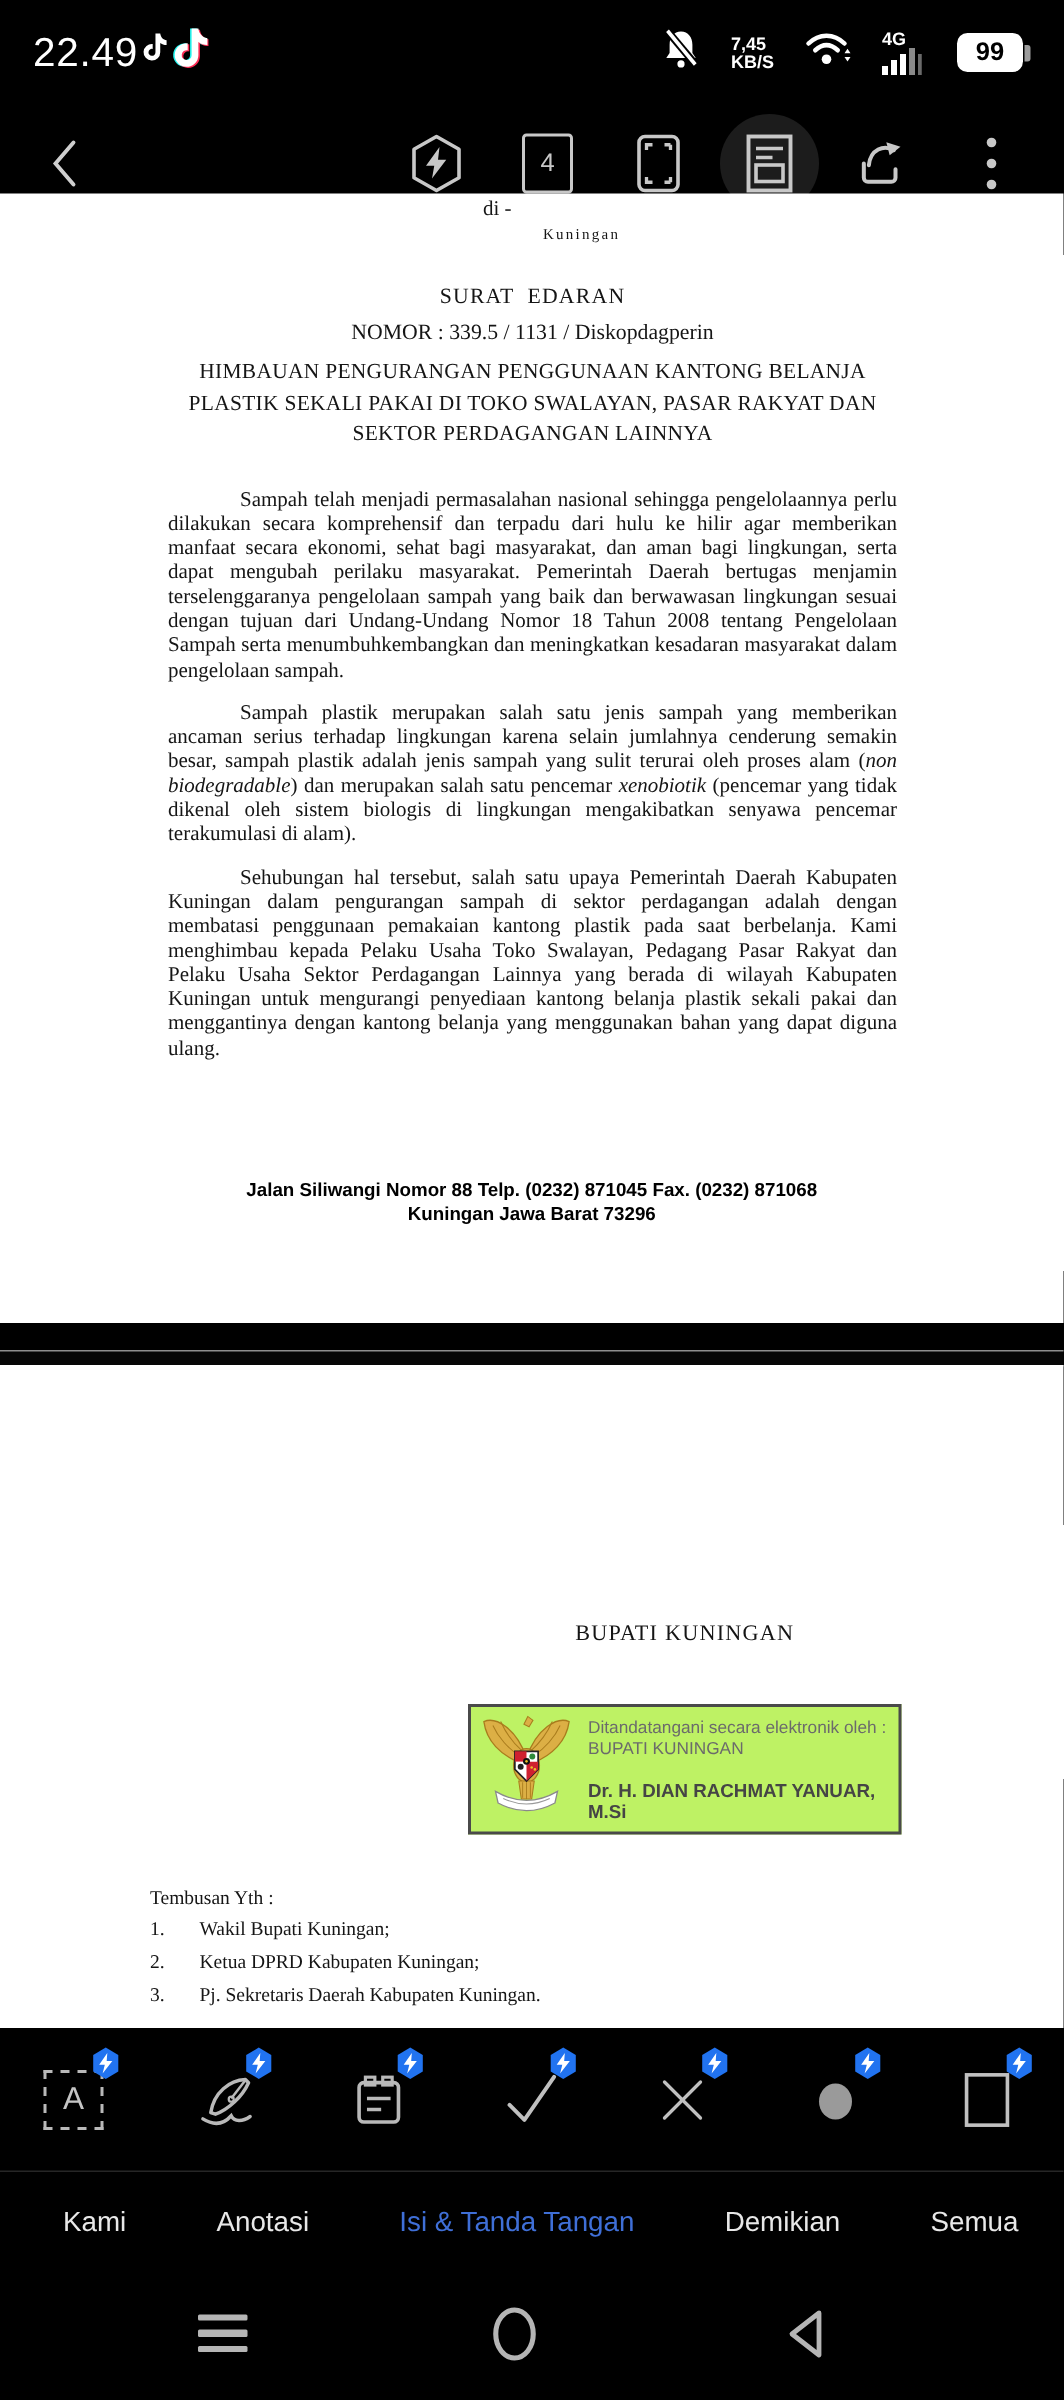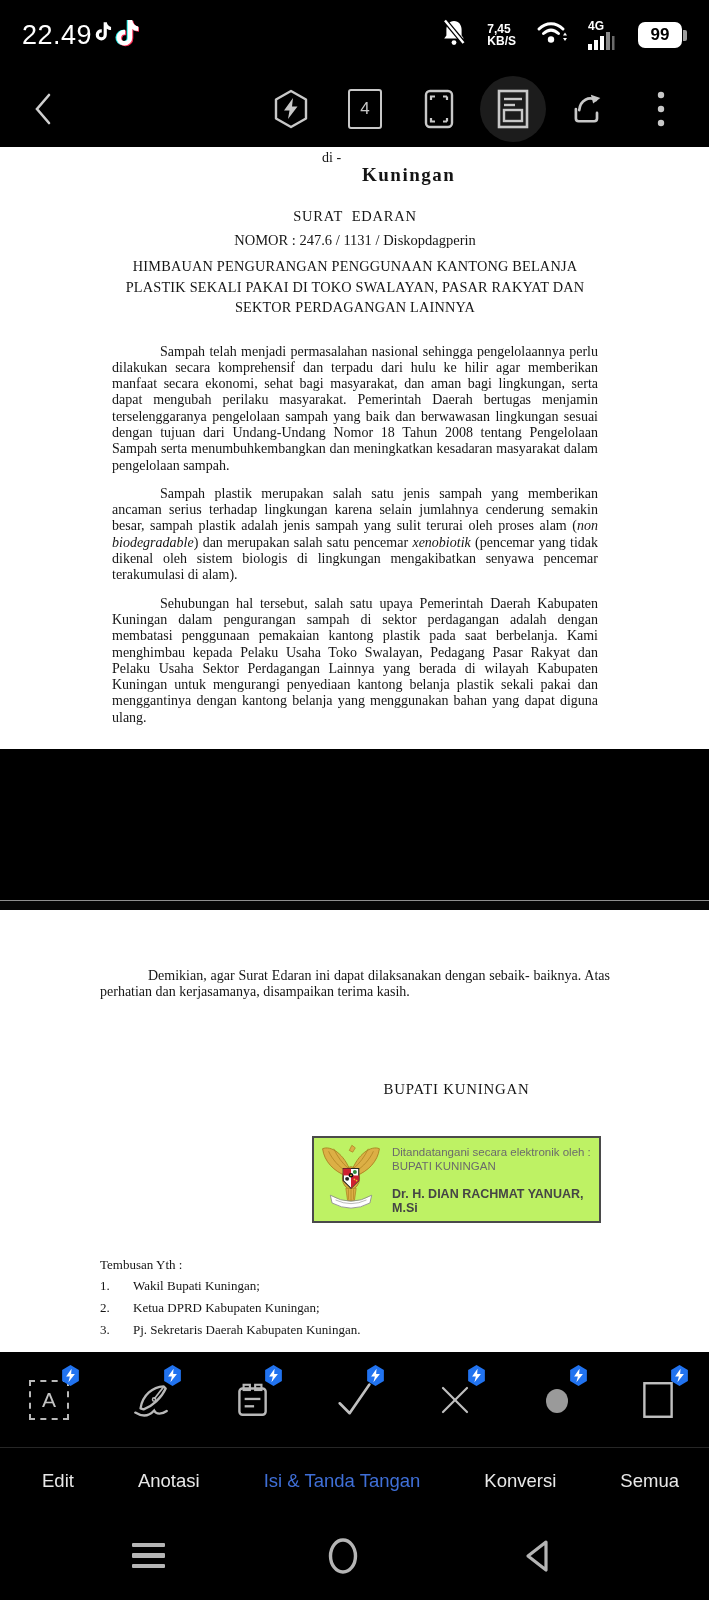--- a/index.html
+++ b/index.html
@@ -27,26 +27,26 @@
   .tb-back{width:34px;height:40px;display:flex;align-items:center;}
   .tb-group{margin-left:auto;display:flex;align-items:center;gap:30px;}
   .tb-icon{width:44px;height:44px;display:flex;align-items:center;justify-content:center;position:relative;}
   .tb-highlight{width:66px;height:66px;margin:0 -11px;background:#1c1c1c;border-radius:50%;
     display:flex;align-items:center;justify-content:center;}
   .page-num-box{width:30px;height:36px;border:2.5px solid #c8c8c8;border-radius:3px;
     display:flex;align-items:center;justify-content:center;color:#c8c8c8;font-size:17px;}
   
   .page{position:absolute;left:0;width:709px;background:#fff;
     font-family:"Liberation Serif",serif;color:#151515;box-sizing:border-box;}
-  .page1{top:147px;height:602px;padding:3px 99px 0 100px;}
+  .page1{top:129px;height:753px;padding:3px 99px 0 100px;}
   .page-gap{position:absolute;top:900px;left:0;width:709px;height:9px;background:#060606;
     border-top:1px solid #8f8f8f;border-bottom:1px solid #8f8f8f;}
   .page2{top:910px;height:442px;padding:58px 99px 0 100px;}
   .addr1{margin-left:222px;font-size:14px;line-height:16px;}
-  .addr2{margin-left:262px;font-size:19px;line-height:18px;letter-spacing:1.5px;font-weight:bold;}
+  .addr2{margin-left:262px;font-size:10px;line-height:18px;letter-spacing:1.5px;}
   .doc-title{margin-top:24px;text-align:center;font-size:14.5px;letter-spacing:0.8px;white-space:pre-wrap;}
   .doc-number{margin-top:7px;text-align:center;font-size:14.5px;}
   .doc-tentang{margin-top:7px;text-align:center;font-size:14.5px;letter-spacing:0.5px;}
   .doc-subject{margin:7px auto 0;text-align:center;font-size:14.3px;line-height:20.5px;
     max-width:462px;letter-spacing:0.2px;}
   .doc-body{margin-top:26px;}
   .doc-body p{margin:12px;font-size:14px;line-height:16.3px;text-align:justify;text-indent:48px;}
   .page-footer{position:absolute;left:0;right:0;top:656px;text-align:center;
     font-family:"Liberation Sans",sans-serif;font-weight:bold;font-size:12.5px;line-height:16px;color:#000;}
   .closing p{margin:0;font-size:14px;line-height:16.3px;text-align:justify;text-indent:48px;}
@@ -190,39 +190,36 @@
         <circle cx="5" cy="35" r="3.2" fill="#c8c8c8"></circle>
       </svg>
     </div>
   </div>
 </div>
 
 <div class="page page1">
   <div class="addr1">di -</div>
   <div class="addr2">Kuningan</div>
   <div class="doc-title">SURAT  EDARAN</div>
-  <div class="doc-number">NOMOR : 247.6 / 1131 / Diskopdagperin</div>
+  <div class="doc-number">NOMOR : 339.5 / 1131 / Diskopdagperin</div>
   <div class="doc-subject">HIMBAUAN PENGURANGAN PENGGUNAAN KANTONG BELANJA PLASTIK SEKALI PAKAI DI TOKO SWALAYAN, PASAR RAKYAT DAN SEKTOR PERDAGANGAN LAINNYA</div>
   <div class="doc-body">
     <p>Sampah telah menjadi permasalahan nasional sehingga pengelolaannya perlu dilakukan secara komprehensif dan terpadu dari hulu ke hilir agar memberikan manfaat secara ekonomi, sehat bagi masyarakat, dan aman bagi lingkungan, serta dapat mengubah perilaku masyarakat. Pemerintah Daerah bertugas menjamin terselenggaranya pengelolaan sampah yang baik dan berwawasan lingkungan sesuai dengan tujuan dari Undang-Undang Nomor 18 Tahun 2008 tentang Pengelolaan Sampah serta menumbuhkembangkan dan meningkatkan kesadaran masyarakat dalam pengelolaan sampah.</p>
     <p><span>Sampah plastik merupakan salah satu jenis sampah yang memberikan ancaman serius terhadap lingkungan karena selain jumlahnya cenderung semakin besar, sampah plastik adalah jenis sampah yang sulit terurai oleh proses alam (</span><span class="italic">non biodegradable</span><span>) dan merupakan salah satu pencemar </span><span class="italic">xenobiotik</span><span> (pencemar yang tidak dikenal oleh sistem biologis di lingkungan mengakibatkan senyawa pencemar terakumulasi di alam).</span></p>
     <p>Sehubungan hal tersebut, salah satu upaya Pemerintah Daerah Kabupaten Kuningan dalam pengurangan sampah di sektor perdagangan adalah dengan membatasi penggunaan pemakaian kantong plastik pada saat berbelanja. Kami menghimbau kepada Pelaku Usaha Toko Swalayan, Pedagang Pasar Rakyat dan Pelaku Usaha Sektor Perdagangan Lainnya yang berada di wilayah Kabupaten Kuningan untuk mengurangi penyediaan kantong belanja plastik sekali pakai dan menggantinya dengan kantong belanja yang menggunakan bahan yang dapat diguna ulang.</p>
   </div>
   <div class="page-footer">
     <div>Jalan Siliwangi Nomor 88 Telp. (0232) 871045 Fax. (0232) 871068</div>
     <div>Kuningan Jawa Barat 73296</div>
   </div>
 </div>
 
 <div class="page-gap"></div>
 
 <div class="page page2">
-  <div class="closing">
-    <p>Demikian, agar Surat Edaran ini dapat dilaksanakan dengan sebaik- baiknya. Atas perhatian dan kerjasamanya, disampaikan terima kasih.</p>
-  </div>
   <div class="sign-block">
     <div class="sign-title">BUPATI KUNINGAN</div>
     <div class="esign-box">
       <span>
         <svg width="62" height="74" viewBox="0 0 72 84">
           <path d="M36,36 C28,13 12,4 3,8 C5,23 16,34 31,40 Z" fill="#dcaf45" stroke="#a97c1d" stroke-width="1"></path>
           <path d="M36,36 C44,13 60,4 69,8 C67,23 56,34 41,40 Z" fill="#dcaf45" stroke="#a97c1d" stroke-width="1"></path>
           <path d="M10,11 C14,20 22,29 30,34 M16,8 C20,17 26,25 33,31" stroke="#a97c1d" stroke-width="0.8" fill="none"></path>
           <path d="M62,11 C58,20 50,29 42,34 M56,8 C52,17 46,25 39,31" stroke="#a97c1d" stroke-width="0.8" fill="none"></path>
           <path d="M34,10 l3,-6 l4,3 l-3,5 Z" fill="#dcaf45" stroke="#a97c1d" stroke-width="0.8"></path>
@@ -348,24 +345,24 @@
     <span class="tool-badge">
       <svg width="21" height="23" viewBox="0 0 20 22">
           <polygon points="10,1 18,5.8 18,16.2 10,21 2,16.2 2,5.8" fill="#2173f0"></polygon>
           <polygon points="11,4.5 5.8,12 9.4,12 8,17.5 14.2,9.6 10.6,9.6" fill="#fff"></polygon>
         </svg>
     </span>
   </div>
 </div>
 
 <div class="tab-bar">
-  <div class="tab">Edit</div>
+  <div class="tab">Kami</div>
   <div class="tab">Anotasi</div>
   <div class="tab active" style="max-width:160px;">Isi &amp; Tanda Tangan</div>
-  <div class="tab">Konversi</div>
+  <div class="tab">Demikian</div>
   <div class="tab">Semua</div>
 </div>
 
 <div class="nav-bar">
   <div class="nav-btn">
     <span class="recents-bars">
         <span></span>
         <span></span>
         <span></span>
       </span>

